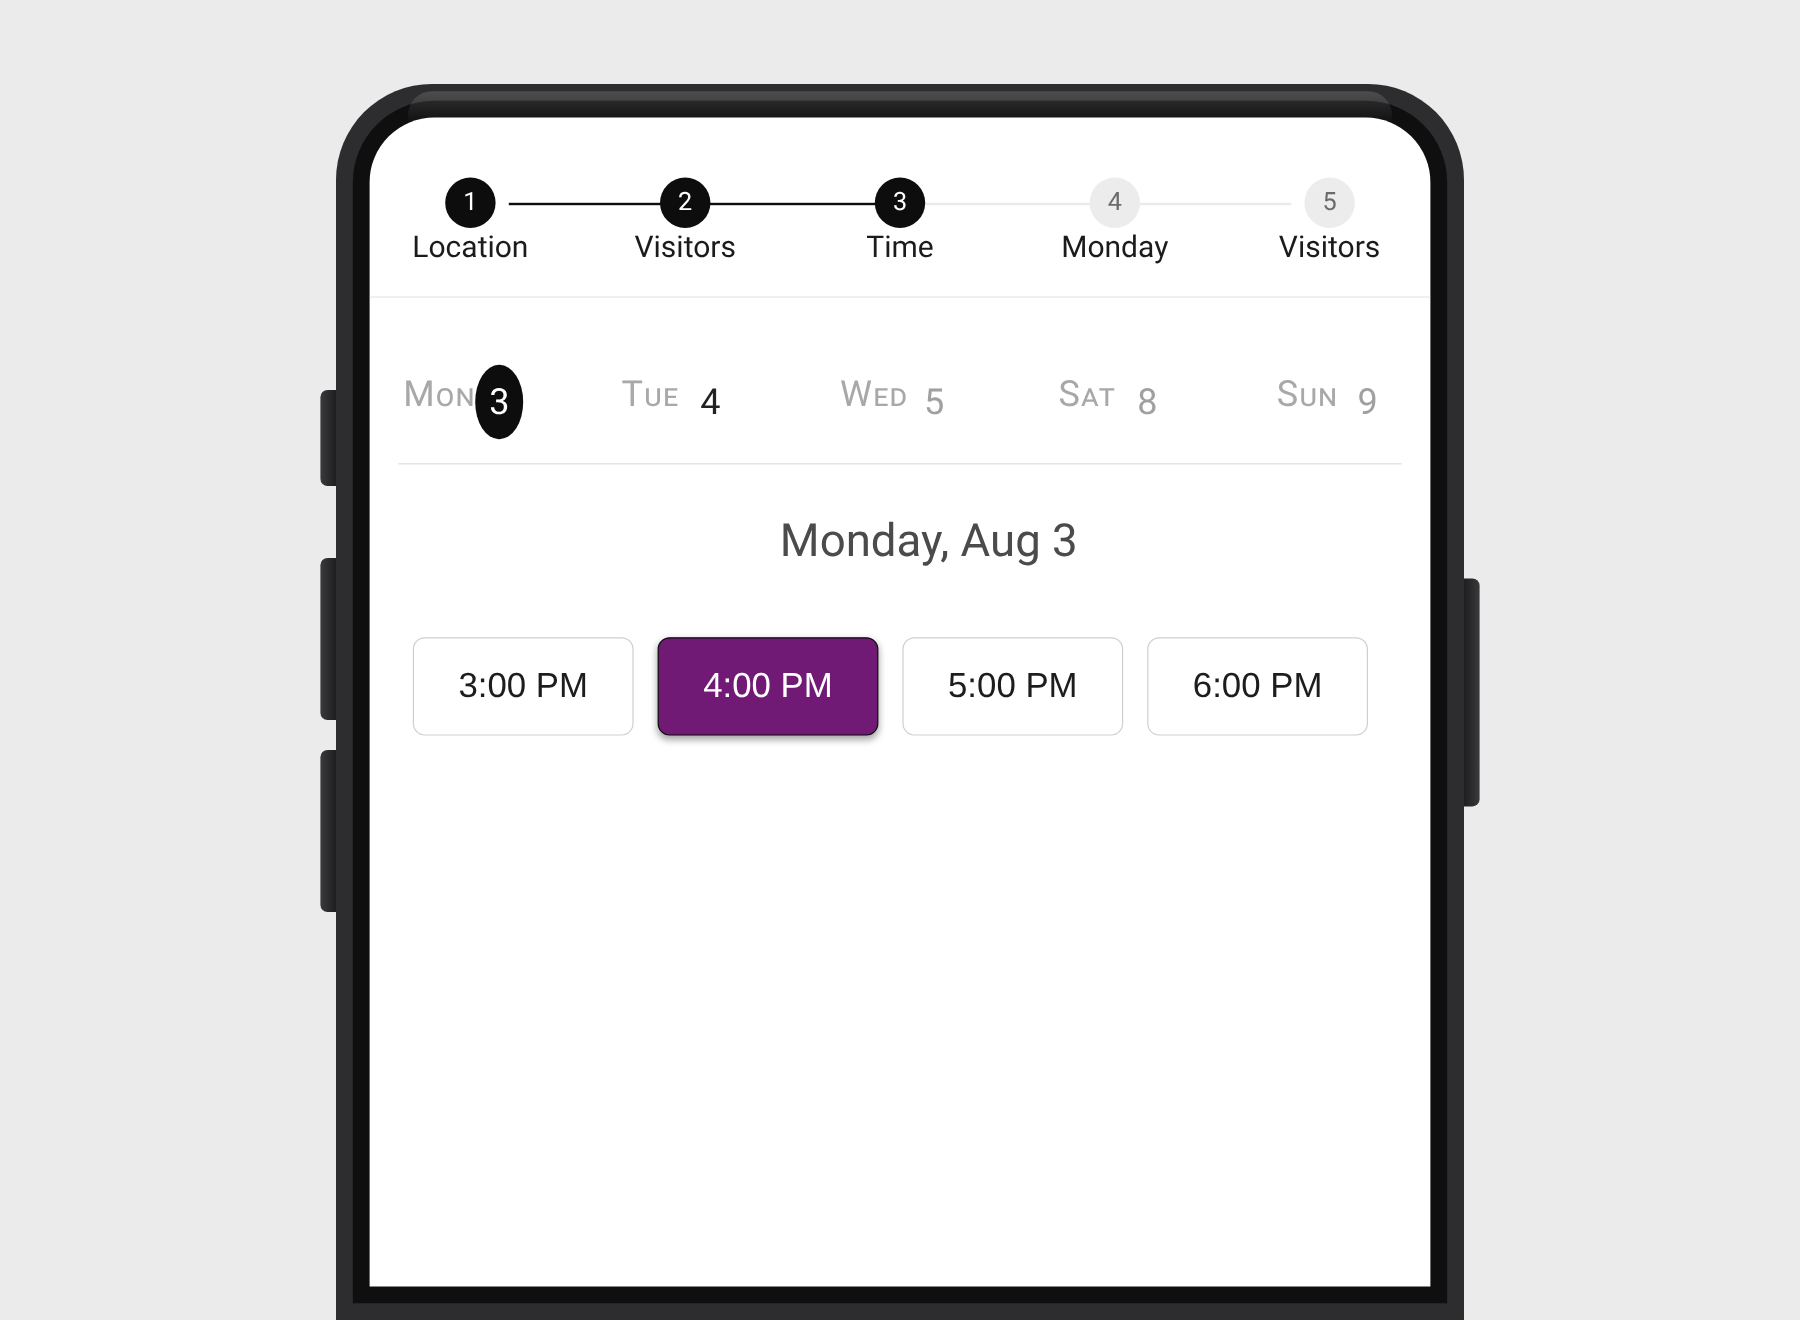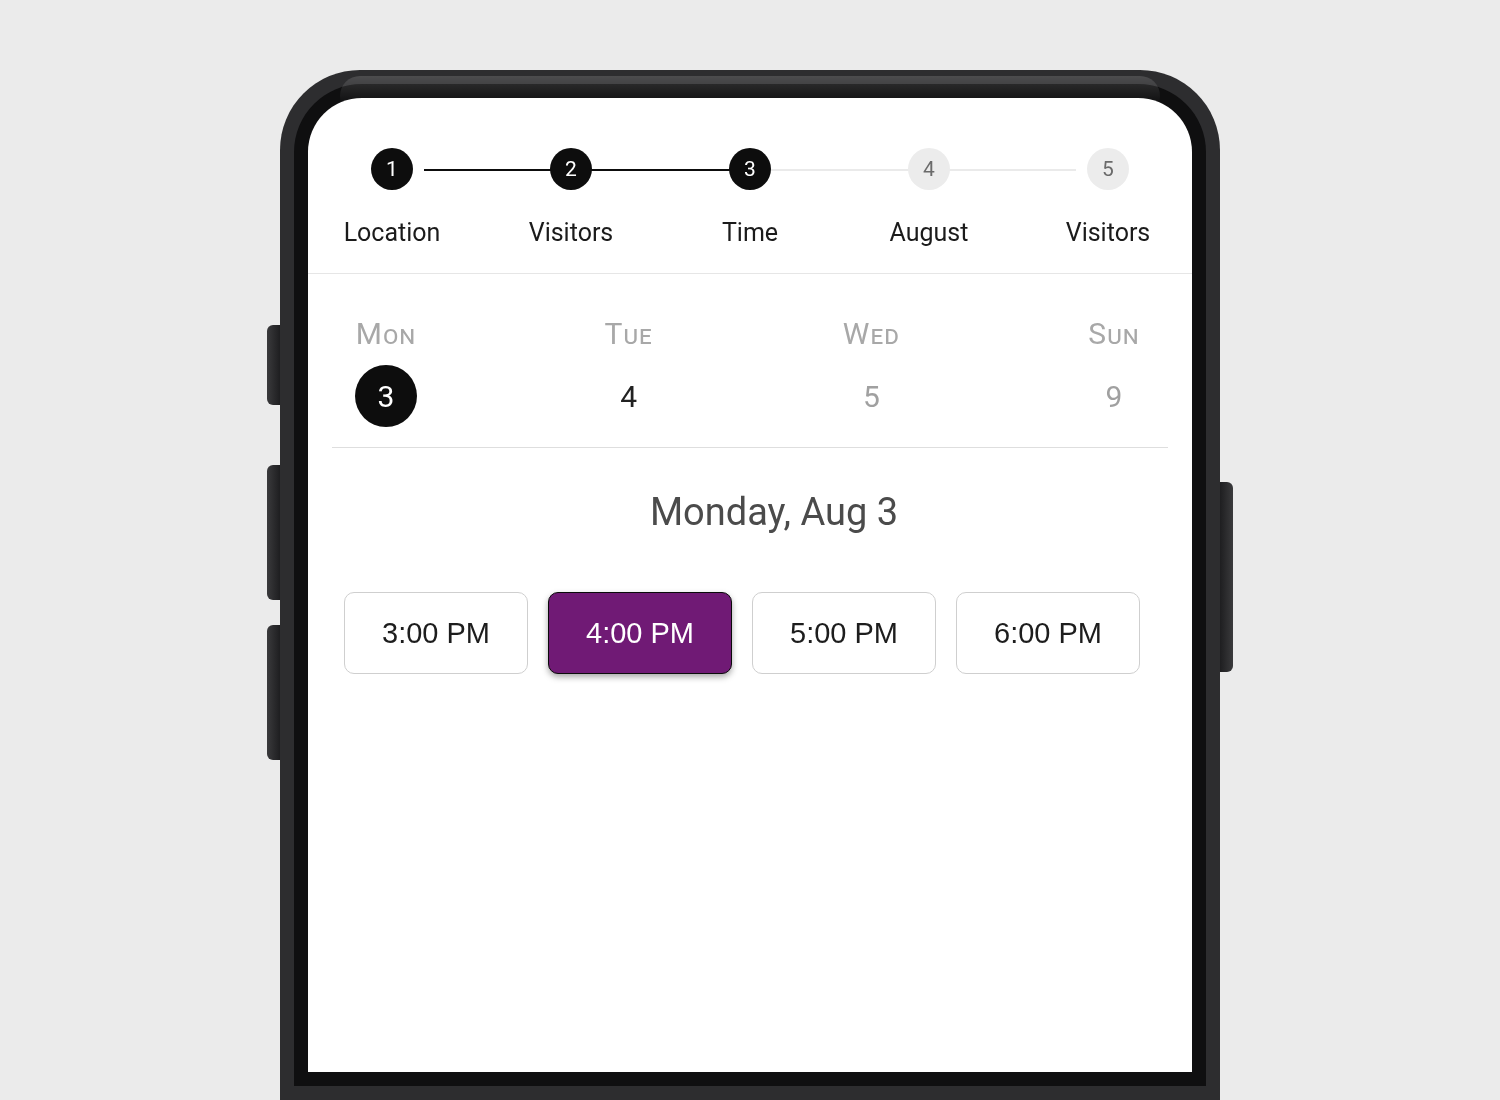--- a/index.html
+++ b/index.html
@@ -81,21 +81,21 @@
   .step-circle {
     width: 42px; height: 42px;
     border-radius: 50%;
     display: flex; align-items: center; justify-content: center;
     font-size: 21px;
     font-weight: 400;
   }
   .step-circle.done { background: #0d0d0d; color: #fff; }
   .step-circle.todo { background: #ececec; color: #6b6b6b; }
   .step-label {
-    margin-top: 28px;
+    margin-top: 2px;
     font-size: 25px;
     color: #1b1b1b;
   }
   .step-line {
     position: absolute;
     top: 21px;
     height: 2px;
     z-index: 1;
   }
   .step-line.dark { background: #0d0d0d; }
@@ -113,21 +113,21 @@
 
   
   .days-row {
     display: flex;
     justify-content: space-between;
     padding: 0 28px;
     margin-top: 42px;
   }
   .day-col {
     display: flex;
-    flex-direction: column;
+    flex-direction: row;
     align-items: center;
     width: 100px;
   }
   .day-name {
     font-variant: small-caps;
     font-size: 26px;
     color: #a8a8a8;
     letter-spacing: 1px;
   }
   .day-name .cap { font-size: 30px; }
@@ -209,21 +209,21 @@
             <div class="step">
               <div class="step-circle done">2</div>
               <div class="step-label">Visitors</div>
             </div>
             <div class="step">
               <div class="step-circle done">3</div>
               <div class="step-label">Time</div>
             </div>
             <div class="step">
               <div class="step-circle todo">4</div>
-              <div class="step-label">August</div>
+              <div class="step-label">Monday</div>
             </div>
             <div class="step">
               <div class="step-circle todo">5</div>
               <div class="step-label">Visitors</div>
             </div>
           </div>
       </div>
 
 
       <div class="days-row" id="days-row">
@@ -231,20 +231,24 @@
             <div class="day-name"><span class="cap">M</span>on</div>
             <div class="day-num selected">3</div>
           </div>
           <div class="day-col">
             <div class="day-name"><span class="cap">T</span>ue</div>
             <div class="day-num active">4</div>
           </div>
           <div class="day-col">
             <div class="day-name"><span class="cap">W</span>ed</div>
             <div class="day-num muted">5</div>
+          </div>
+          <div class="day-col">
+            <div class="day-name"><span class="cap">S</span>at</div>
+            <div class="day-num muted">8</div>
           </div>
           <div class="day-col">
             <div class="day-name"><span class="cap">S</span>un</div>
             <div class="day-num muted">9</div>
           </div>
         </div>
 
       <div class="rule"></div>
 
       <div class="date-heading">Monday, Aug 3</div>

